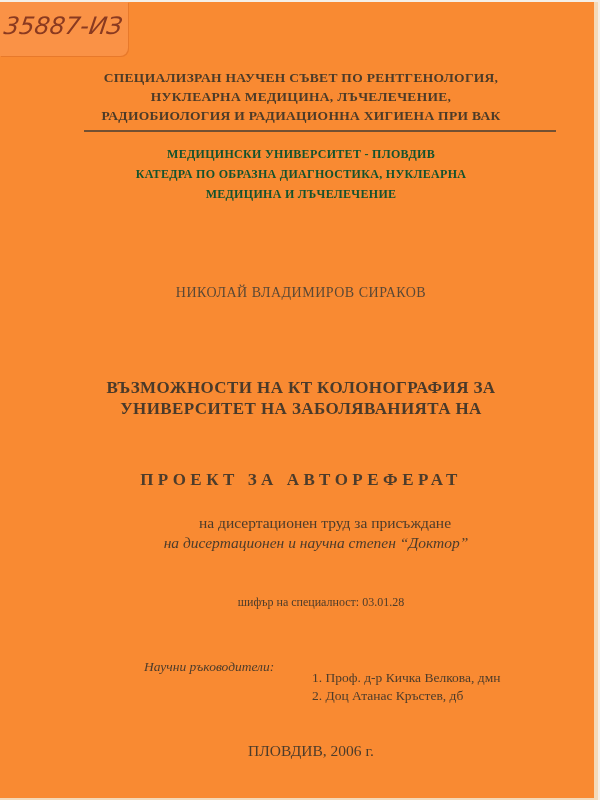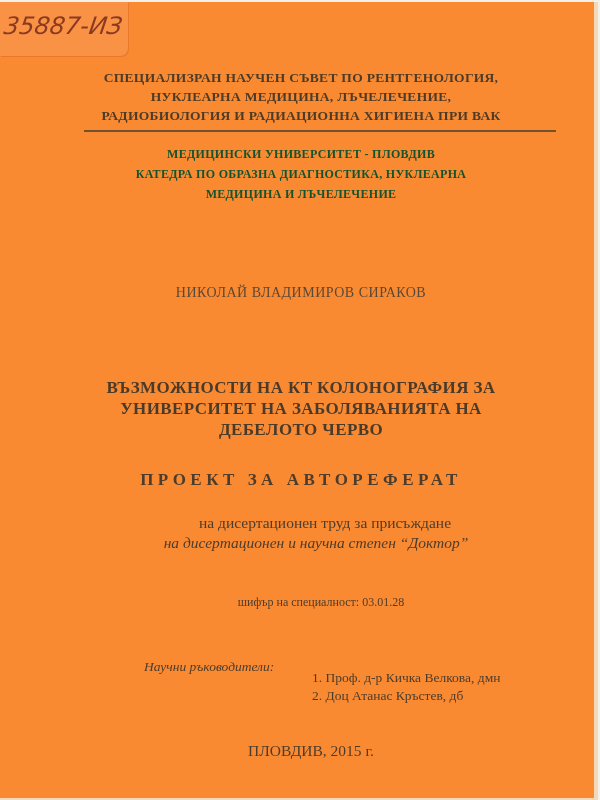--- a/index.html
+++ b/index.html
@@ -169,35 +169,34 @@
     <div>МЕДИЦИНСКИ УНИВЕРСИТЕТ - ПЛОВДИВ</div>
     <div>КАТЕДРА ПО ОБРАЗНА ДИАГНОСТИКА, НУКЛЕАРНА</div>
     <div>МЕДИЦИНА И ЛЪЧЕЛЕЧЕНИЕ</div>
   </div>
 
   <div class="block author">НИКОЛАЙ  ВЛАДИМИРОВ СИРАКОВ</div>
 
   <div class="block title">
     <div>ВЪЗМОЖНОСТИ НА КТ КОЛОНОГРАФИЯ ЗА</div>
     <div>УНИВЕРСИТЕТ НА ЗАБОЛЯВАНИЯТА НА</div>
-    <div>ДЕБЕЛОТО ЧЕРВО</div>
   </div>
 
   <div class="block doc-type">ПРОЕКТ ЗА АВТОРЕФЕРАТ</div>
 
   <div class="block purpose">
     <div class="l1">на дисертационен труд за присъждане</div>
     <div class="l2">на дисертационен и научна степен “Доктор”</div>
   </div>
 
   <div class="block specialty">шифър на специалност: 03.01.28</div>
 
   <div class="supervisors">
     <span class="label">Научни ръководители:</span>
     <div class="list">
       <div>1. Проф. д-р Кичка Велкова, дмн</div>
       <div>2. Доц Атанас Кръстев, дб</div>
     </div>
   </div>
 
-  <div class="block place">ПЛОВДИВ, 2015 г.</div>
+  <div class="block place">ПЛОВДИВ, 2006 г.</div>
 
 </div>
 
 </body></html>

